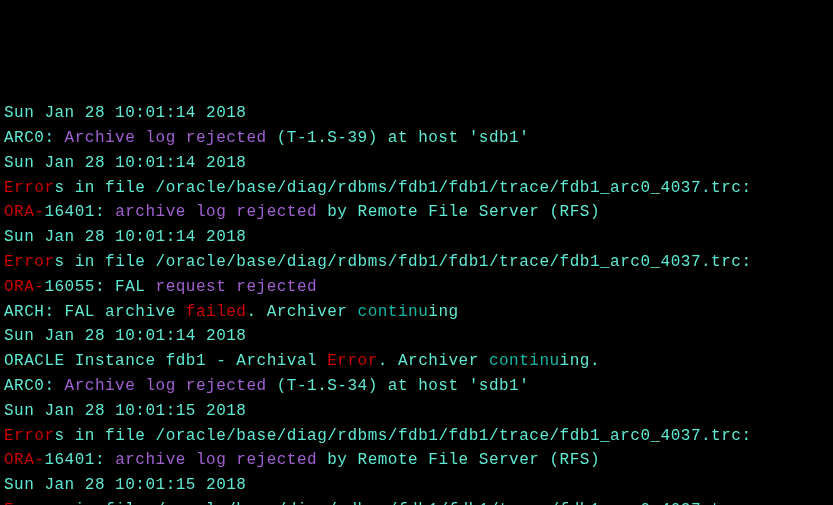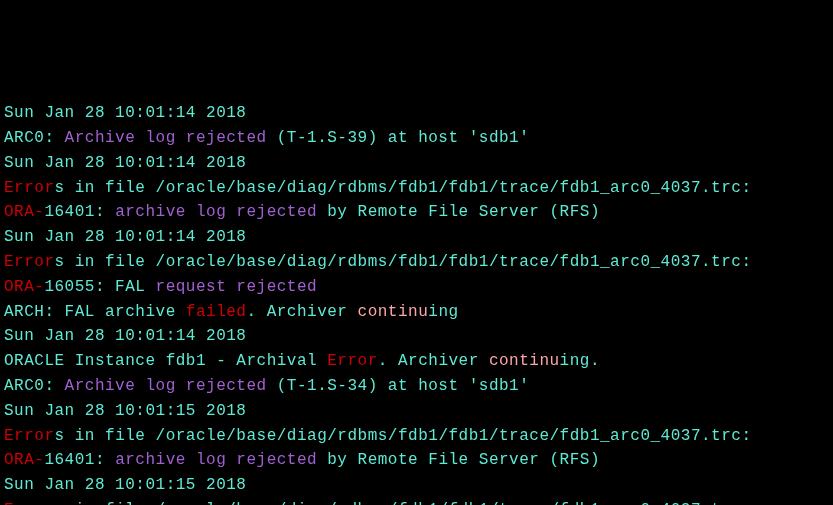--- a/index.html
+++ b/index.html
@@ -18,21 +18,21 @@
       height: 505px;
       overflow: hidden;
       white-space: pre;
       letter-spacing: 0.5px;
     }
     .line {
       display: block;
     }
     .red { color: #cc0000; font-family: Liberation Mono, monospace; }
     .purple { color: #a060d0; }
-    .green { color: #fca5a5; text-align: right; }
+    .green { color: #14b8a6; text-align: right; }
     .white { color: #5eead4; }
   </style>
 </head>
 <body>
 
 
 
 <div id="terminal"><span class="line"><span class="white">Sun Jan 28 10:01:14 2018</span></span><span class="line"><span class="white">ARC0: </span><span class="purple">Archive log rejected</span><span class="white"> (T-1.S-39) at host 'sdb1'</span></span><span class="line"><span class="white">Sun Jan 28 10:01:14 2018</span></span><span class="line"><span class="red">Error</span><span class="white">s in file /oracle/base/diag/rdbms/fdb1/fdb1/trace/fdb1_arc0_4037.trc:</span></span><span class="line"><span class="red">ORA-</span><span class="white">16401: </span><span class="purple">archive log rejected</span><span class="white"> by Remote File Server (RFS)</span></span><span class="line"><span class="white">Sun Jan 28 10:01:14 2018</span></span><span class="line"><span class="red">Error</span><span class="white">s in file /oracle/base/diag/rdbms/fdb1/fdb1/trace/fdb1_arc0_4037.trc:</span></span><span class="line"><span class="red">ORA-</span><span class="white">16055: FAL </span><span class="purple">request rejected</span></span><span class="line"><span class="white">ARCH: FAL archive </span><span class="red">failed</span><span class="white">. Archiver </span><span class="green">continu</span><span class="white">ing</span></span><span class="line"><span class="white">Sun Jan 28 10:01:14 2018</span></span><span class="line"><span class="white">ORACLE Instance fdb1 - Archival </span><span class="red">Error</span><span class="white">. Archiver </span><span class="green">continu</span><span class="white">ing.</span></span><span class="line"><span class="white">ARC0: </span><span class="purple">Archive log rejected</span><span class="white"> (T-1.S-34) at host 'sdb1'</span></span><span class="line"><span class="white">Sun Jan 28 10:01:15 2018</span></span><span class="line"><span class="red">Error</span><span class="white">s in file /oracle/base/diag/rdbms/fdb1/fdb1/trace/fdb1_arc0_4037.trc:</span></span><span class="line"><span class="red">ORA-</span><span class="white">16401: </span><span class="purple">archive log rejected</span><span class="white"> by Remote File Server (RFS)</span></span><span class="line"><span class="white">Sun Jan 28 10:01:15 2018</span></span><span class="line"><span class="red">Error</span><span class="white">s in file /oracle/base/diag/rdbms/fdb1/fdb1/trace/fdb1_arc0_4037.trc:</span></span></div>
 
 

